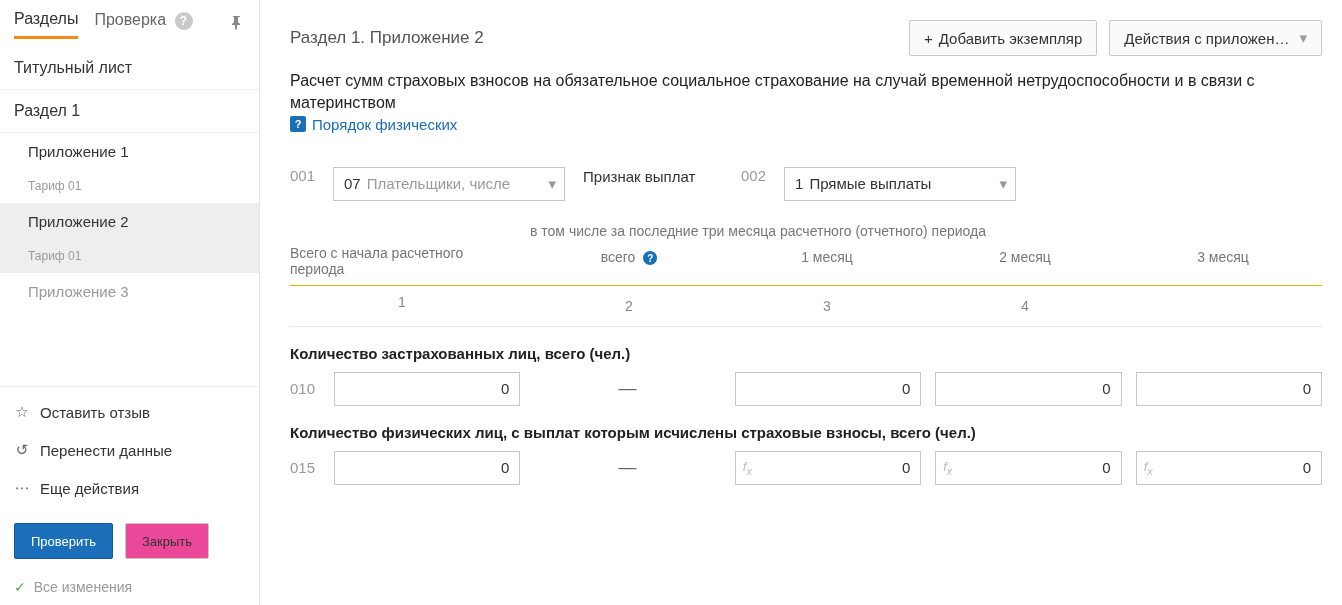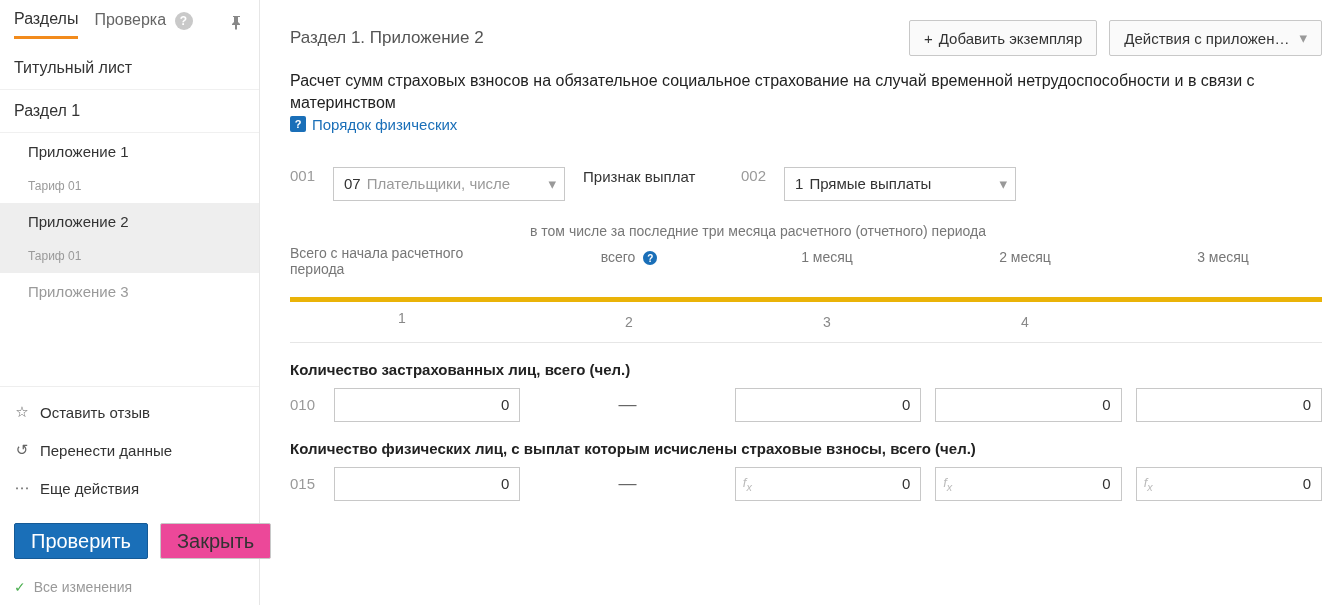--- a/index.html
+++ b/index.html
@@ -13,21 +13,21 @@
 .nav{flex:1;overflow:auto;margin-top:8px}
 .nav-item{padding:12px 14px;font-size:16px;color:#333;cursor:pointer;border-bottom:1px solid #f0f0f0}
 .nav-sub{padding:10px 14px 10px 28px;font-size:15px;color:#333;cursor:pointer}
 .nav-sub.sel{background:#eeeeee}
 .nav-sub .tariff{font-size:12px;color:#9a9a9a;margin-top:19px}
 .nav-sub.dim{color:#9a9a9a}
 .actions{padding:6px 0;border-top:1px solid #eee}
 .action-item{display:flex;align-items:center;gap:10px;padding:10px 14px;font-size:15px;color:#333;cursor:pointer}
 .action-item .ic{width:16px;color:#666;display:inline-flex;justify-content:center}
 .btns{display:flex;gap:12px;padding:10px 14px}
-.btn{height:36px;padding:0 16px;border-radius:2px;font-size:20px;cursor:pointer;display:inline-flex;align-items:center;justify-content:center}
+.btn{height:36px;padding:0 16px;border-radius:2px;font-size:13px;cursor:pointer;display:inline-flex;align-items:center;justify-content:center}
 .btn.primary{background:#1a6fb8;color:#fff;border:1px solid #155a96}
 .btn.secondary{background:#ec4899;color:#333;border:1px solid #c8c8c8}
 .status{display:flex;align-items:center;gap:8px;padding:10px 14px;color:#9a9a9a;font-size:14px}
 .check{color:#4caf50}
 
 .main{flex:1;padding:20px 20px 0 30px;overflow:auto}
 .topbar{display:flex;align-items:center;gap:12px;margin-bottom:14px}
 .breadcrumb{font-size:17px;color:#555;flex:1}
 .btn-light{height:36px;padding:0 14px;border:1px solid #c8c8c8;background:#fafafa;color:#333;font-size:15px;border-radius:2px;cursor:pointer;display:inline-flex;align-items:center;gap:6px}
 .caret{color:#999;margin-left:4px}
@@ -40,21 +40,21 @@
 .code{color:#9a9a9a;font-size:15px}
 .sel-box{height:34px;border:1px solid #c8c8c8;display:inline-flex;align-items:center;padding:0 28px 0 10px;font-size:15px;color:#333;position:relative;min-width:232px;background:#fff;cursor:pointer}
 .sel-box .caret{position:absolute;right:8px;top:50%;transform:translateY(-50%)}
 .sel-box .pre{font-weight:400;margin-right:6px}
 .sel-box .txt{color:#9a9a9a;white-space:nowrap;overflow:hidden;text-overflow:ellipsis}
 
 .table-zone{margin-top:10px}
 .c-label{width:240px;padding-right:16px}
 .c-col{flex:1;text-align:center;padding:4px 8px}
 .thead2{color:#777;font-size:14px;margin-left:240px;padding-bottom:6px}
-.headers{display:flex;color:#777;font-size:14px;border-bottom:5px solid #eab308;padding-bottom:20px}
+.headers{display:flex;color:#777;font-size:14px;border-bottom:1px solid #eab308;padding-bottom:8px}
 .num-row{display:flex;color:#888;font-size:14px;padding:8px 0;border-bottom:1px solid #e6e6e6}
 .row-title{font-weight:600;font-size:15px;color:#222;margin:18px 0 10px 0}
 .dl{display:flex;align-items:center}
 .rn{width:44px;color:#9a9a9a;font-size:15px}
 .cells{display:flex;flex:1;gap:14px;align-items:center}
 .cell{flex:1}
 .inp{width:100%;height:34px;border:1px solid #c8c8c8;padding:0 10px;text-align:right;font-size:15px;color:#333}
 .inp.fx{padding-left:26px;background:#fff}
 .fxwrap{position:relative}
 .fxwrap .fx-ic{position:absolute;left:8px;top:50%;transform:translateY(-50%);color:#bbb;font-style:italic;font-size:13px}

